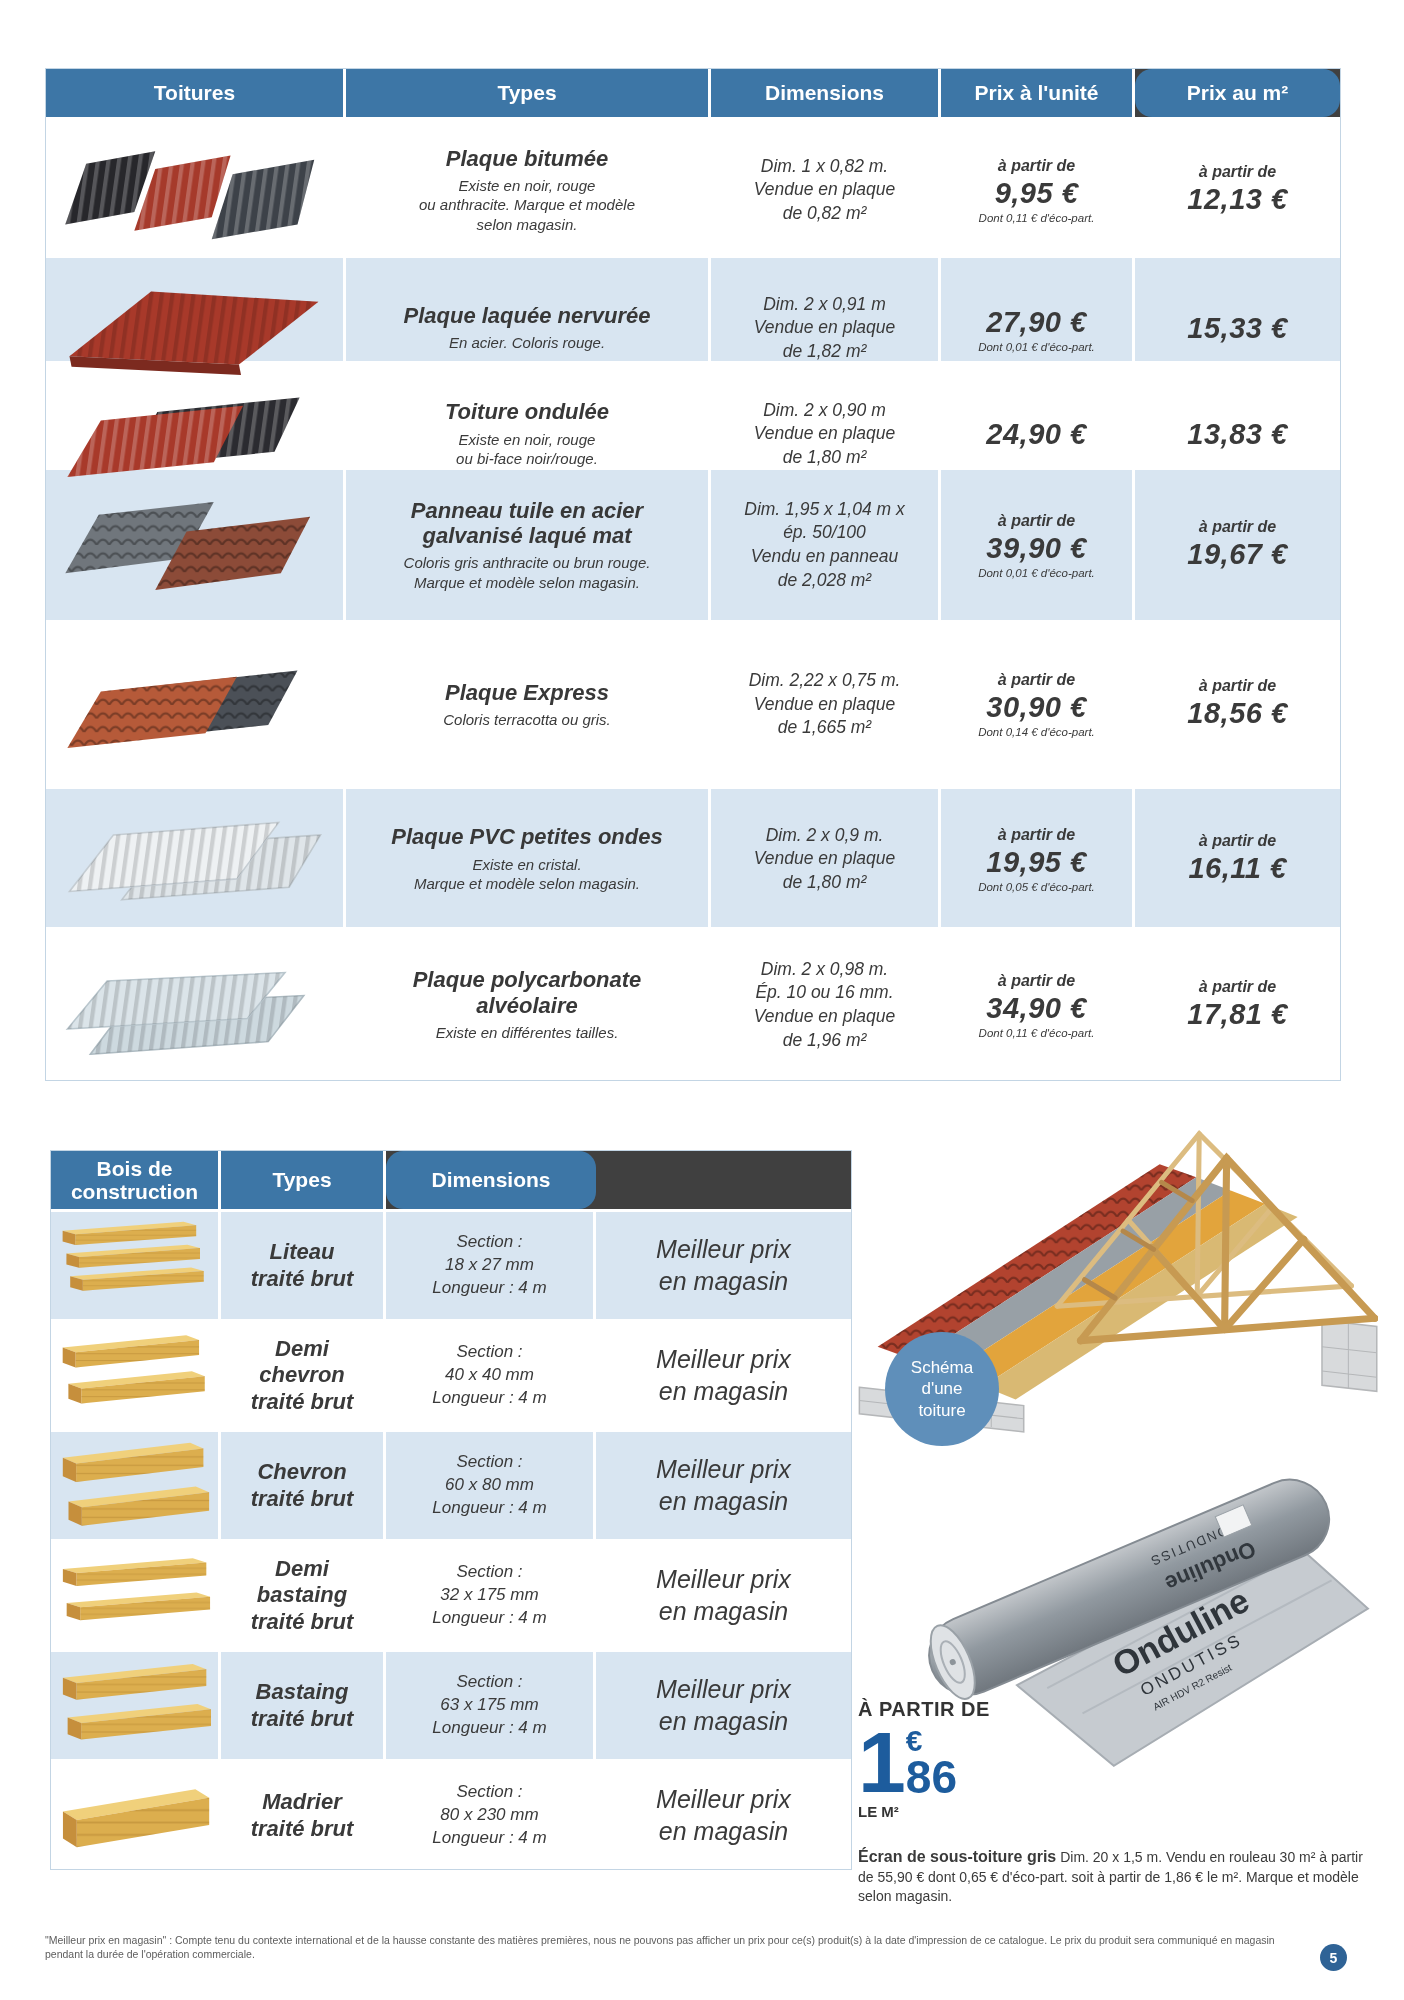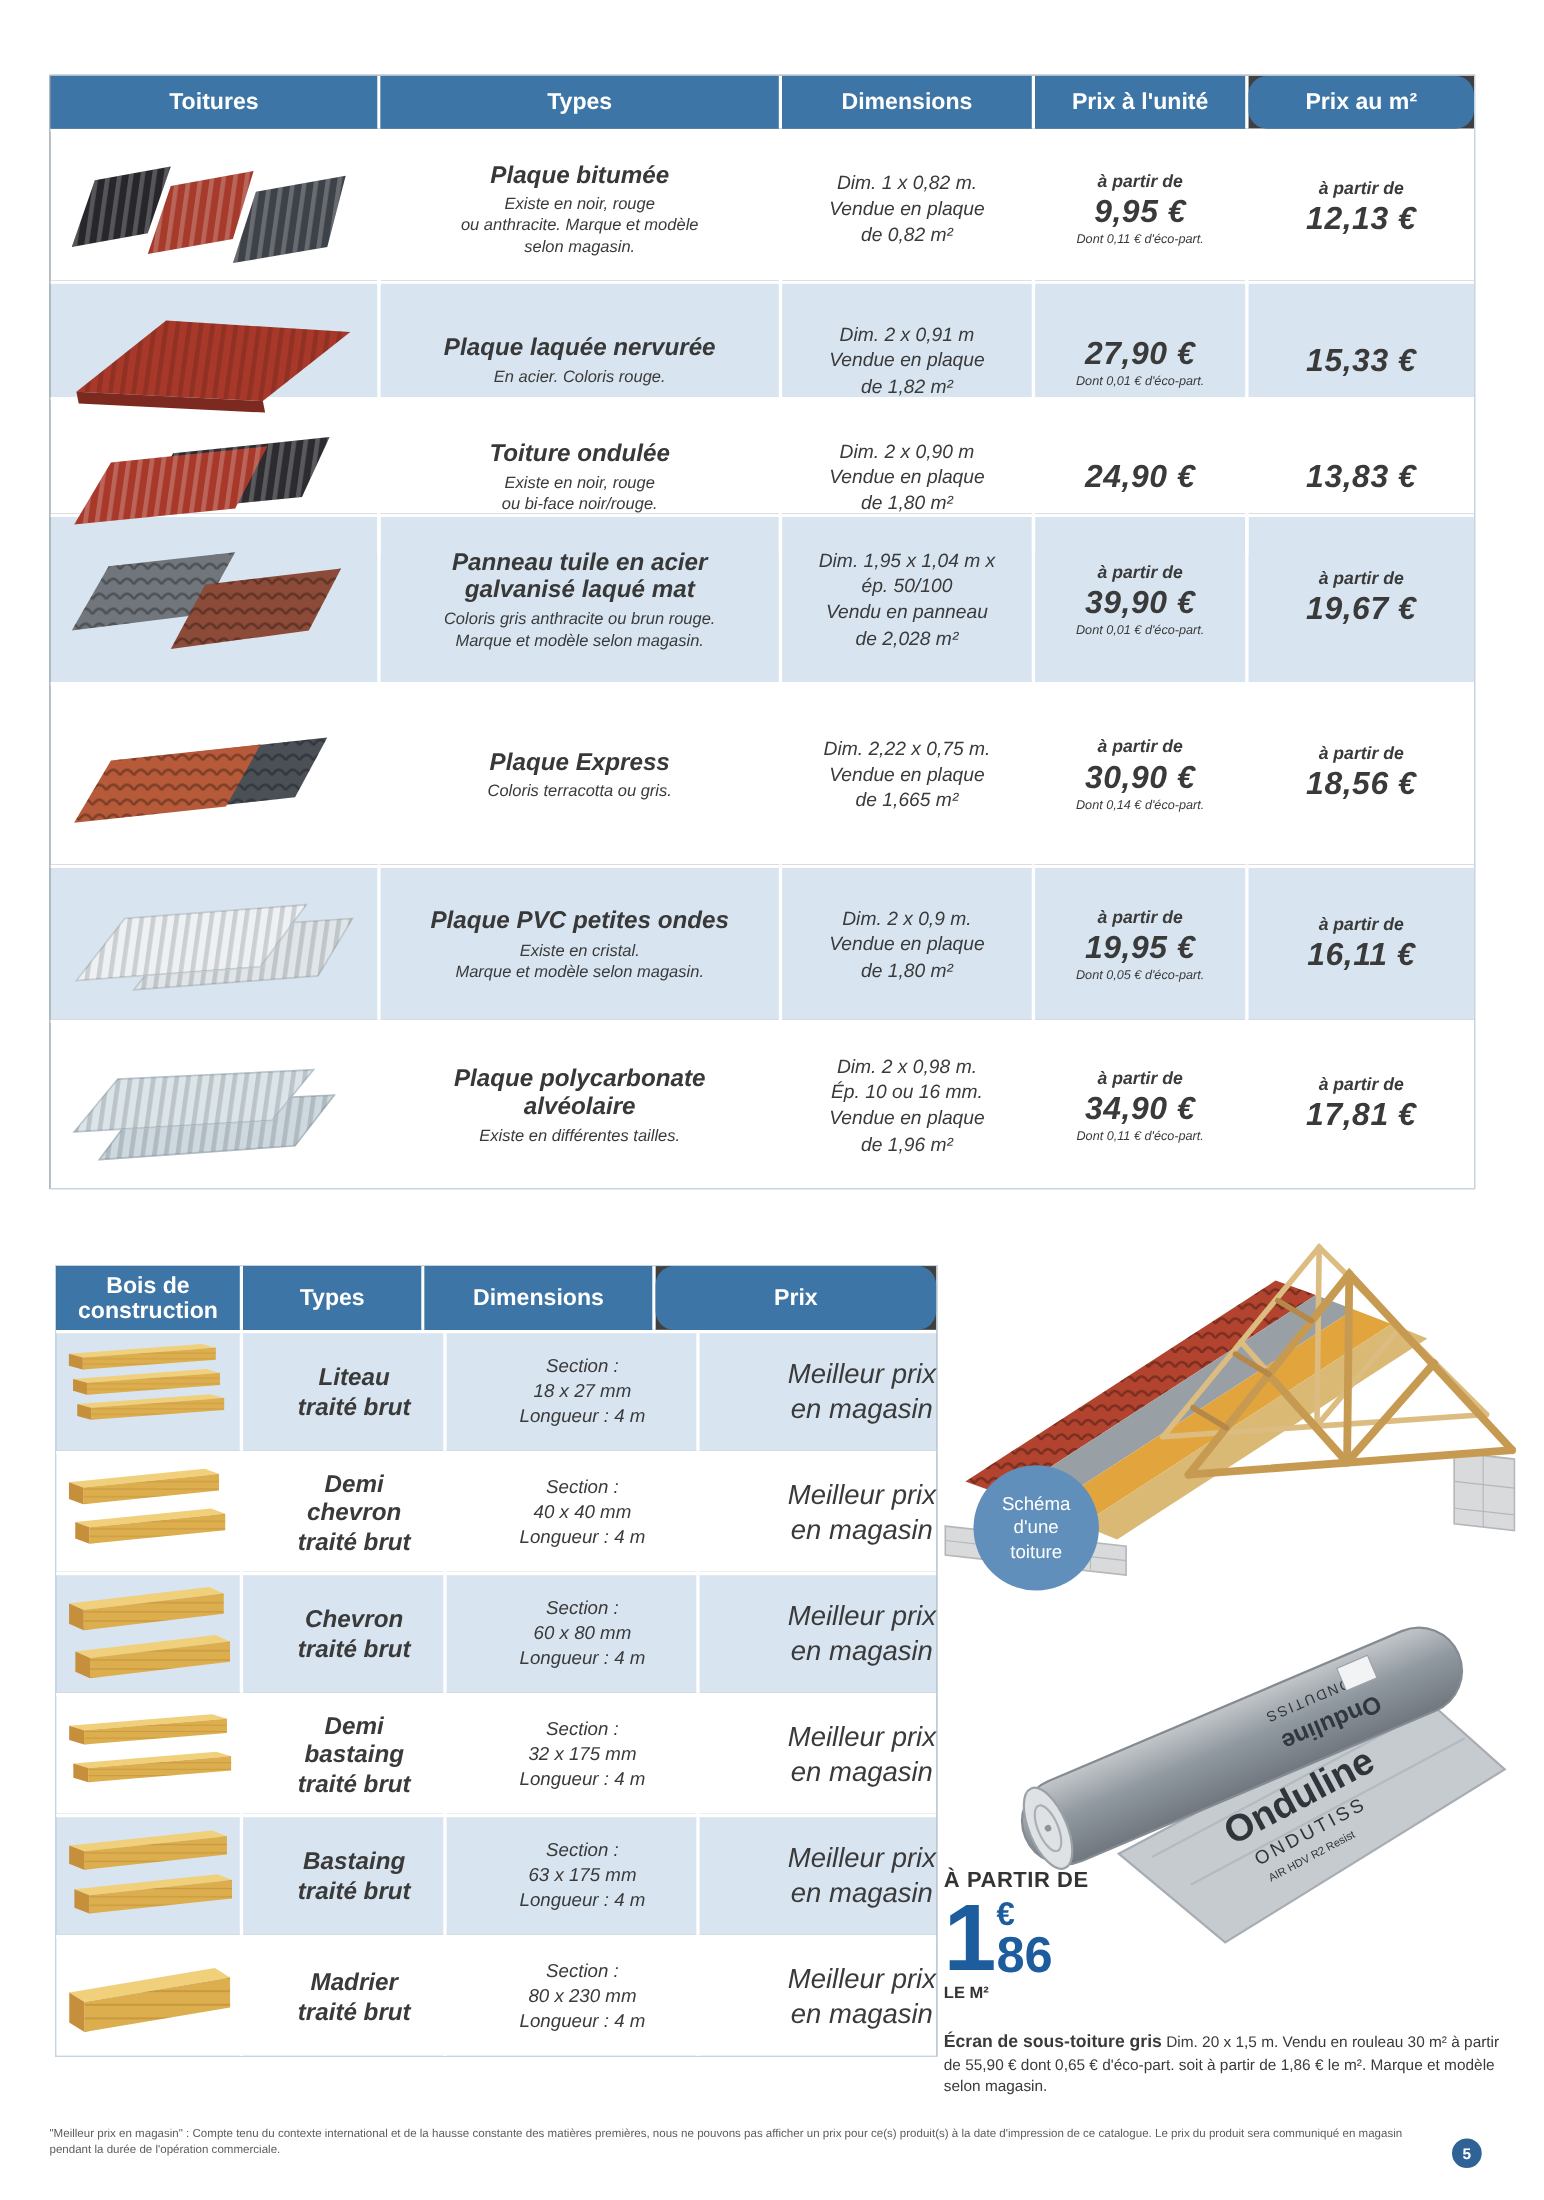--- a/index.html
+++ b/index.html
@@ -13,21 +13,21 @@
   .t2{left:50px;top:1150px;width:800px;}
   .hdr-row{display:grid;}
   .t1 .hdr-row{grid-template-columns:300px 365px 230px 194px 205px;}
   .t2 .hdr-row{grid-template-columns:170px 165px 210px 255px;}
   .hcell{background:#3d76a6;color:#fff;font-weight:bold;font-size:21px;display:flex;align-items:center;justify-content:center;text-align:center;border-right:3px solid #fff;line-height:1.1;}
   .hcell:last-child{border-right:none;border-radius:17px;}
   .t1 .hcell{height:48px;}
   .t2 .hcell{height:58px;}
   .trow{display:grid;border-top:3px solid #fff;font-style:italic;}
   .t1 .trow{grid-template-columns:300px 365px 230px 194px 205px;}
-  .t2 .trow{grid-template-columns:170px 165px 210px 255px;height:107px;gap:20px;}
+  .t2 .trow{grid-template-columns:170px 165px 210px 255px;height:107px;}
   .t1 .trow:nth-child(odd){background:#d8e5f1;}
   .t1 .trow:nth-child(even){background:#fff;}
   .t2 .trow:nth-child(even){background:#d8e5f1;}
   .t2 .trow:nth-child(odd){background:#fff;}
   .cell{border-right:3px solid #fff;display:flex;flex-direction:column;align-items:center;justify-content:center;text-align:center;padding:4px 10px;box-sizing:border-box;min-width:0;}
   .cell:last-child{border-right:none;}
   .img-cell{padding:2px;}
   .ttl{font-size:22px;font-weight:bold;color:#383838;margin-bottom:5px;line-height:1.15;}
   .desc{font-size:15px;line-height:1.3;}
   .dim-cell{font-size:17.5px;line-height:1.35;}
@@ -302,21 +302,20 @@
       </div>
     </div>
   </section>
 
   <section class="tbl t2">
     <div class="hdr-row">
       <div class="hcell pre">Bois de
 construction</div>
       <div class="hcell">Types</div>
       <div class="hcell">Dimensions</div>
-      <div class="hcell">Prix</div>
     </div>
 
     <div class="trow">
       <div class="cell img-cell">
         <svg class="wimg" viewBox="0 0 160 105">
           <use href="#beam" transform="translate(0,2) scale(0.95,0.52)"></use>
           <use href="#beam" transform="translate(4,26) scale(0.95,0.52)"></use>
           <use href="#beam" transform="translate(8,50) scale(0.95,0.52)"></use>
         </svg>
       </div>

